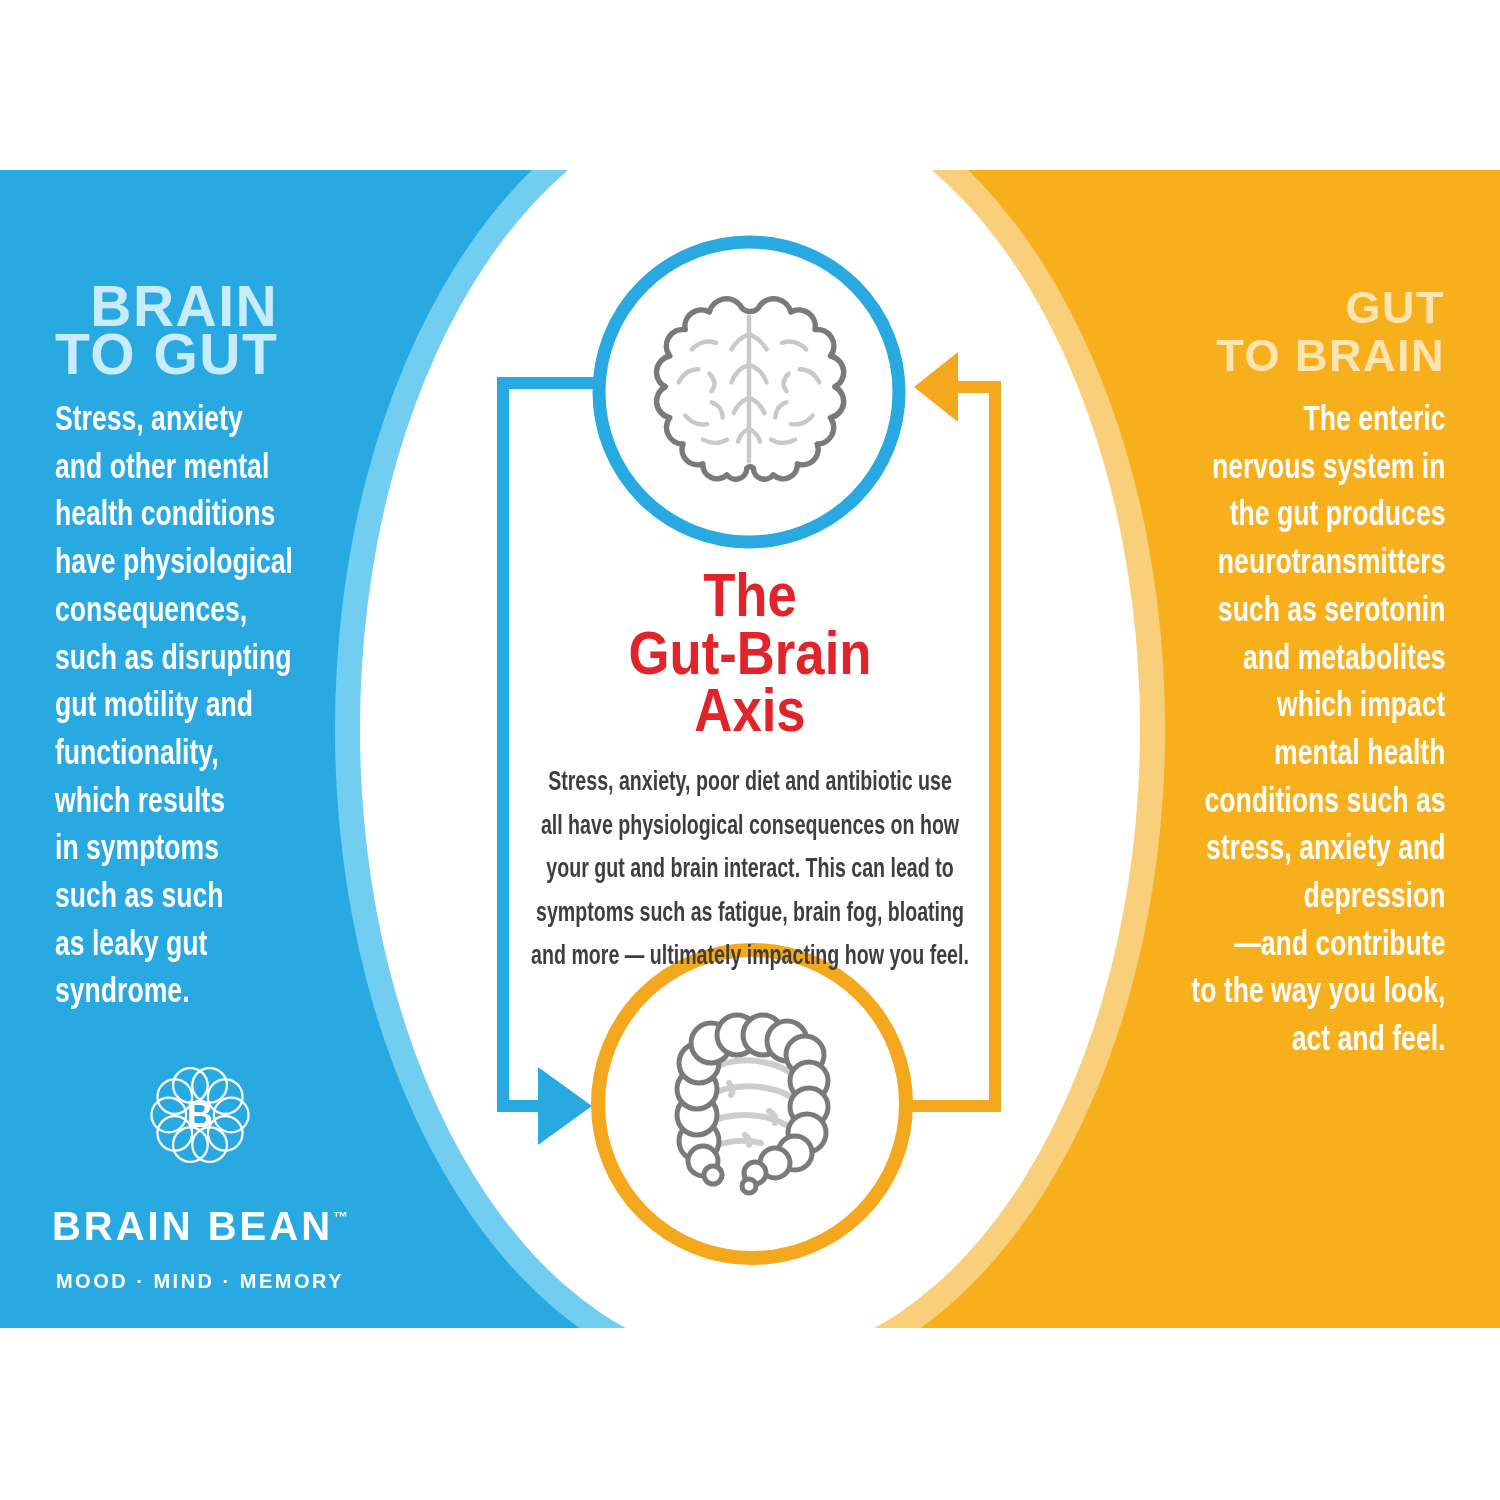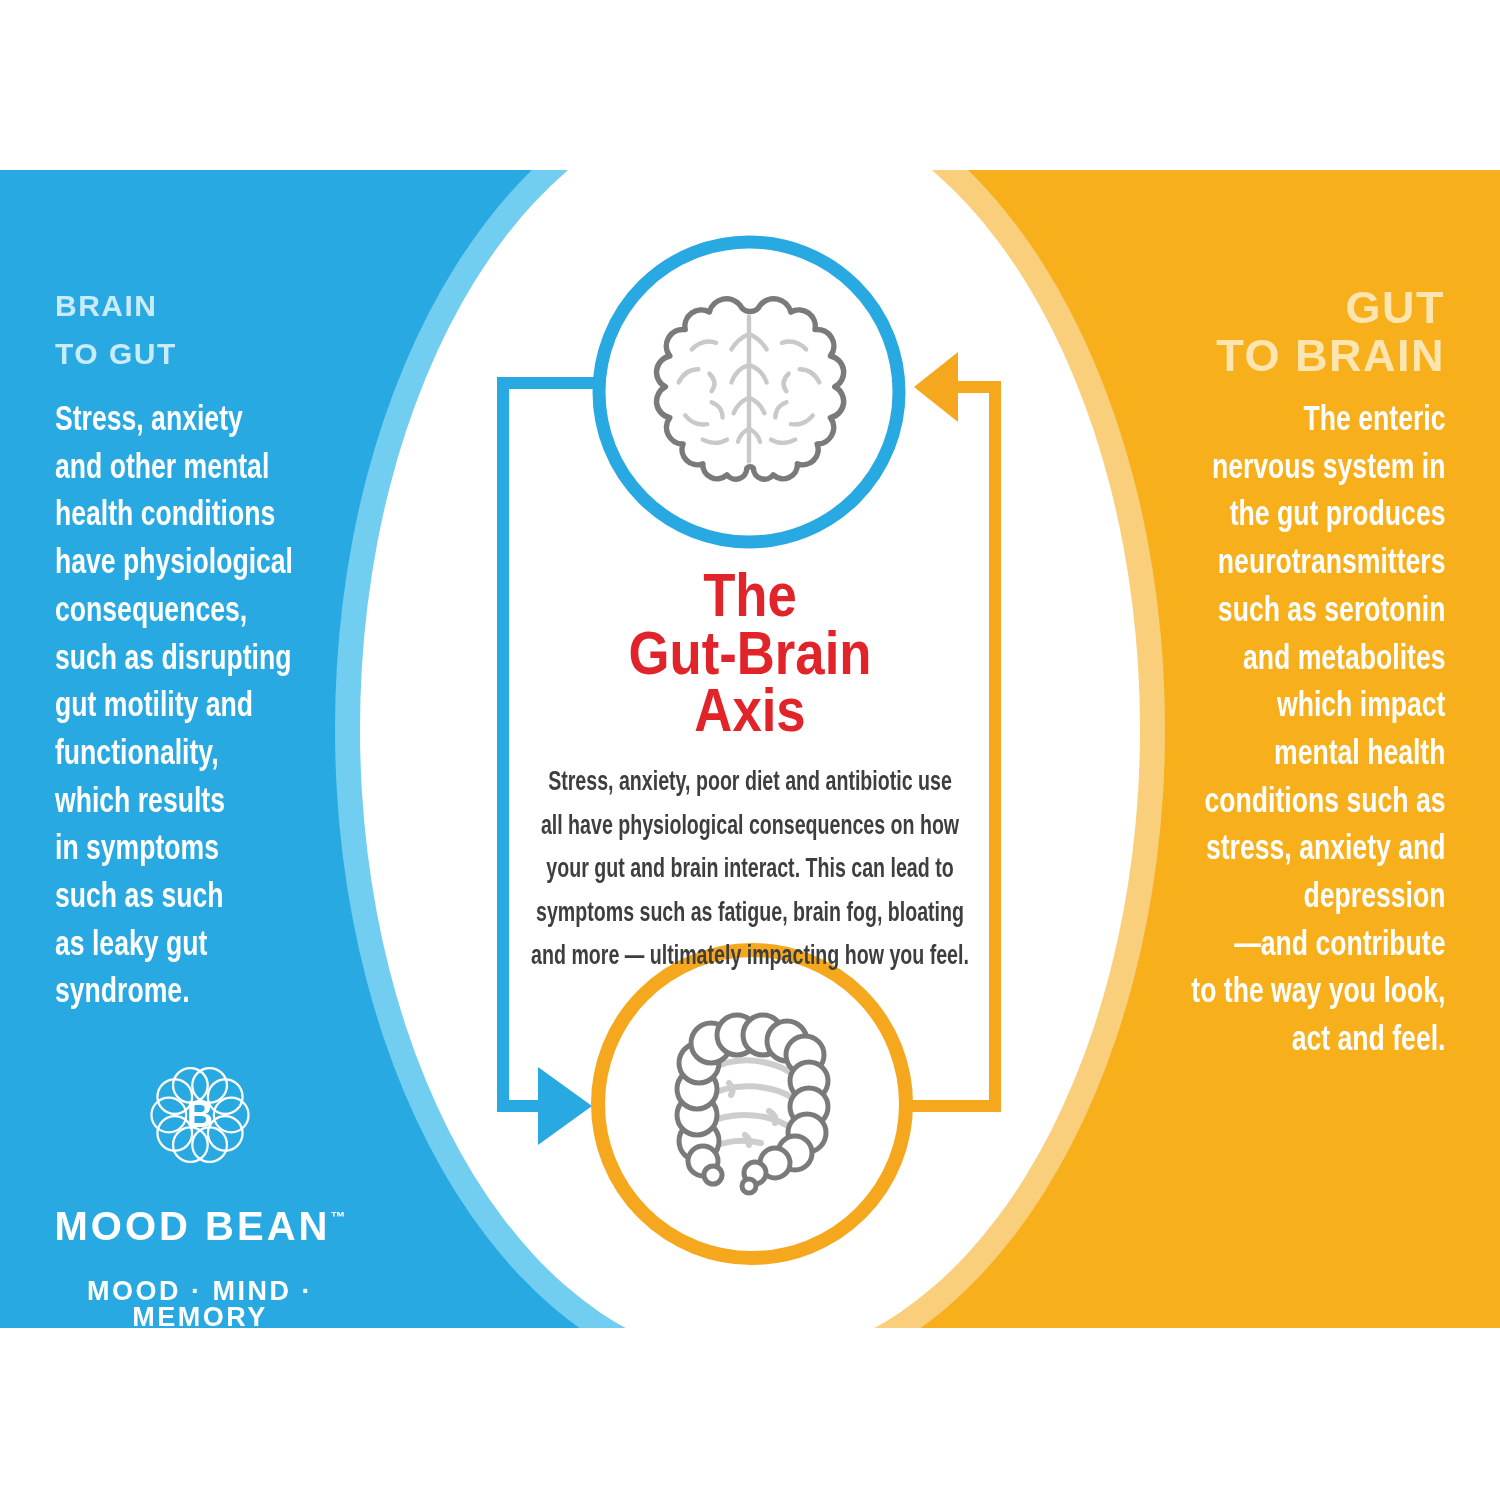--- a/index.html
+++ b/index.html
@@ -8,37 +8,37 @@
     font-family:"Liberation Sans", sans-serif;overflow:hidden;
   }
   .band{position:absolute;left:0;top:170px;width:1500px;height:1158px;overflow:hidden;}
   .panel-blue{position:absolute;left:0;top:0;width:750px;height:100%;background:#29A9E1;}
   .panel-yellow{position:absolute;left:750px;top:0;width:750px;height:100%;background:#F8AF1C;}
   .oval-ring{position:absolute;left:335px;top:-98px;width:830px;height:1314px;border-radius:50%;
     background:linear-gradient(90deg,#72CEF0 0 50%,#FACF7B 50% 100%);}
   .oval-white{position:absolute;left:360px;top:-73px;width:780px;height:1264px;border-radius:50%;background:#ffffff;}
   .overlay{position:absolute;left:0;top:0;}
   .txt{position:absolute;white-space:pre-line;}
-  .left-heading{left:55px;top:282px;font-size:30px;font-weight:bold;line-height:48px;
-    letter-spacing:1.5px;color:#C8ECFB;}
+  .left-heading{left:55px;top:282px;font-size:57px;font-weight:bold;line-height:48px;
+    letter-spacing:1.5px;color:#C8ECFB;text-align:right;}
   .left-body{left:55px;top:394px;font-size:35px;font-weight:bold;line-height:47.7px;color:#ffffff;
     transform:scaleX(0.76);transform-origin:0 0;}
   .right-heading{right:55px;top:284px;font-size:45px;font-weight:bold;line-height:48px;
     letter-spacing:1.5px;color:#FCE5B0;text-align:right;}
   .right-body{right:55px;top:394px;font-size:35px;font-weight:bold;line-height:47.7px;color:#ffffff;
     text-align:right;transform:scaleX(0.76);transform-origin:100% 0;}
   .center-title{left:0;top:566px;width:1500px;text-align:center;font-size:62px;font-weight:bold;
     line-height:57.5px;color:#E1232A;transform:scaleX(0.85);transform-origin:50% 0;}
   .center-body{left:0;top:759px;width:1500px;text-align:center;font-size:28px;font-weight:bold;
     line-height:43.5px;color:#3E3E3E;transform:scaleX(0.70);transform-origin:50% 0;}
   .logo{position:absolute;left:45px;top:1063px;width:310px;text-align:center;color:#ffffff;}
   .logo-badge{display:block;margin:0 auto;}
   .brand-name{margin-top:28px;font-size:40px;font-weight:bold;letter-spacing:3px;line-height:44px;}
   .tm{font-size:15px;vertical-align:18px;letter-spacing:0;}
-  .brand-tagline{margin-top:30px;font-size:27px;font-weight:bold;letter-spacing:2.5px;line-height:26px;}
+  .brand-tagline{margin-top:20px;font-size:20px;font-weight:bold;letter-spacing:2.5px;line-height:26px;}
 </style>
 </head>
 <body>
 
 <div class="band">
   <div class="panel-blue"></div>
   <div class="panel-yellow"></div>
   <div class="oval-ring"></div>
   <div class="oval-white"></div>
 </div>
@@ -170,15 +170,15 @@
         <circle cx="48.9" cy="94.2" r="20"></circle>
       <circle cx="30.9" cy="81.2" r="20"></circle>
         <circle cx="24" cy="60" r="20"></circle>
       <circle cx="30.9" cy="38.8" r="20"></circle>
         <circle cx="48.9" cy="25.8" r="20"></circle>
       <circle cx="71.1" cy="25.8" r="20"></circle>
         <circle cx="89.1" cy="38.8" r="20"></circle>
     </g>
     <text x="60" y="74" text-anchor="middle" font-family="Liberation Sans, sans-serif" font-size="42" font-weight="bold" fill="#ffffff">B</text>
   </svg>
-  <div class="brand-name"><span>MOOD BEAN</span><span class="tm">™</span></div>
+  <div class="brand-name"><span>BRAIN BEAN</span><span class="tm">™</span></div>
   <div class="brand-tagline">MOOD · MIND · MEMORY</div>
 </div>
 
 </body></html>

